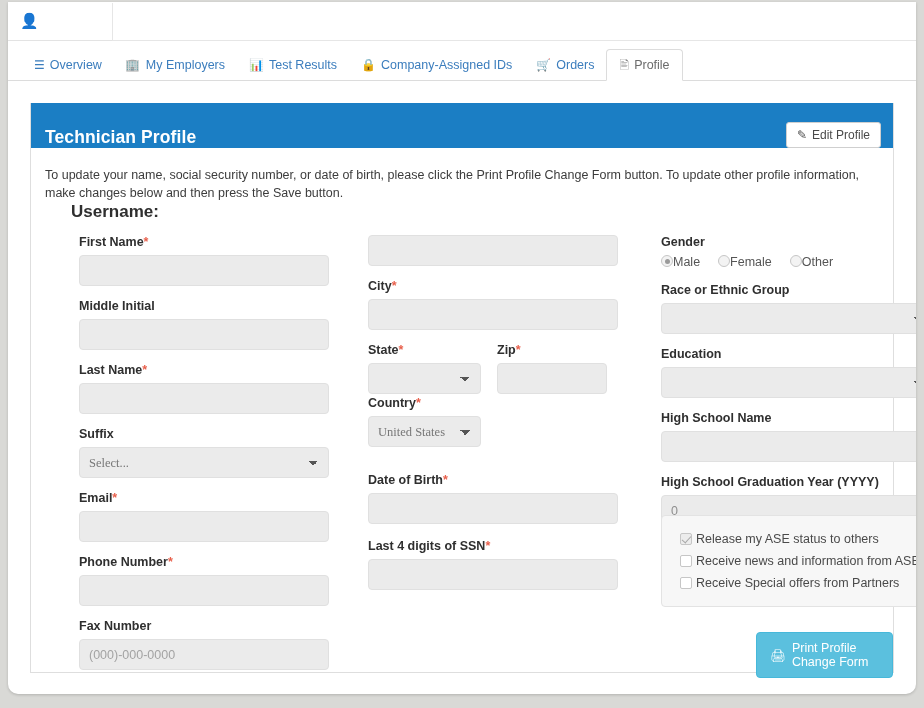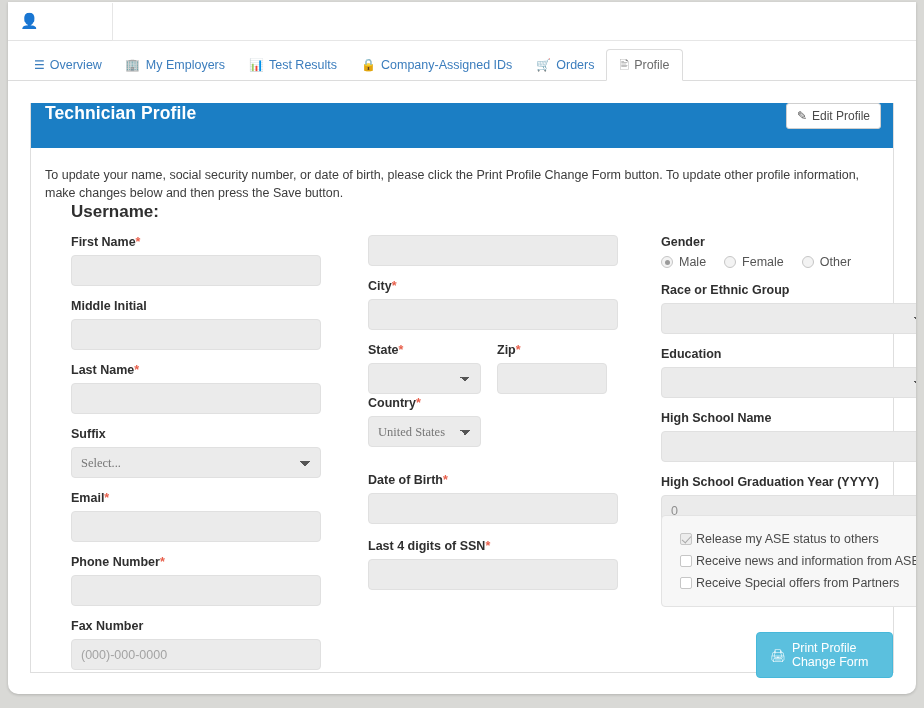--- a/index.html
+++ b/index.html
@@ -87,21 +87,21 @@
   .card {
     margin: 22px 22px 0 22px;
     border: 1px solid #dedede;
     border-top: none;
     background: #fff;
   }
   .card-head {
     background: #1b7ec4;
     height: 45px;
     display: flex;
-    align-items: flex-start;
+    align-items: flex-end;
     justify-content: space-between;
     padding: 0 12px 0 14px;
   }
   .card-title {
     color: #fff;
     font-size: 17.5px;
     font-weight: bold;
     letter-spacing: .1px;
   }
   .edit-btn {
@@ -125,21 +125,21 @@
     max-width: 880px;
   }
 
   
   .form {
     position: relative;
     padding: 20px 14px 0 14px;
     height: 470px;
   }
   .col { position: absolute; top: 0; }
-  .col-a { left: 40px;  width: 250px; }
+  .col-a { left: 48px;  width: 250px; }
   .col-b { left: 337px; width: 250px; }
   .col-c { left: 630px; width: 250px; }
 
   .username-line {
     position: absolute;
     left: 40px; top: 0;
     font-size: 17px;
     color: #2f2f2f;
   }
   .username-line b { font-weight: bold; }
@@ -201,21 +201,21 @@
     background-repeat: no-repeat;
   }
 
   .row2 { display: flex; gap: 16px; }
   .w-state { width: 113px; }
   .w-zip   { width: 110px; }
   .w-country { width: 113px; }
 
   
   .radios { display: flex; align-items: center; gap: 18px; margin-bottom: 14px; }
-  .radio { display: flex; align-items: center; gap: 6px; font-size: 12.5px; color: #555; }
+  .radio { display: flex; font-size: 12.5px; color: #555; }
   .rdot {
     width: 12px; height: 12px;
     border-radius: 50%;
     border: 1px solid #c6c6c6;
     background: #f3f3f3;
     display: inline-block;
     position: relative;
   }
   .rdot.on::after {
     content: "";

